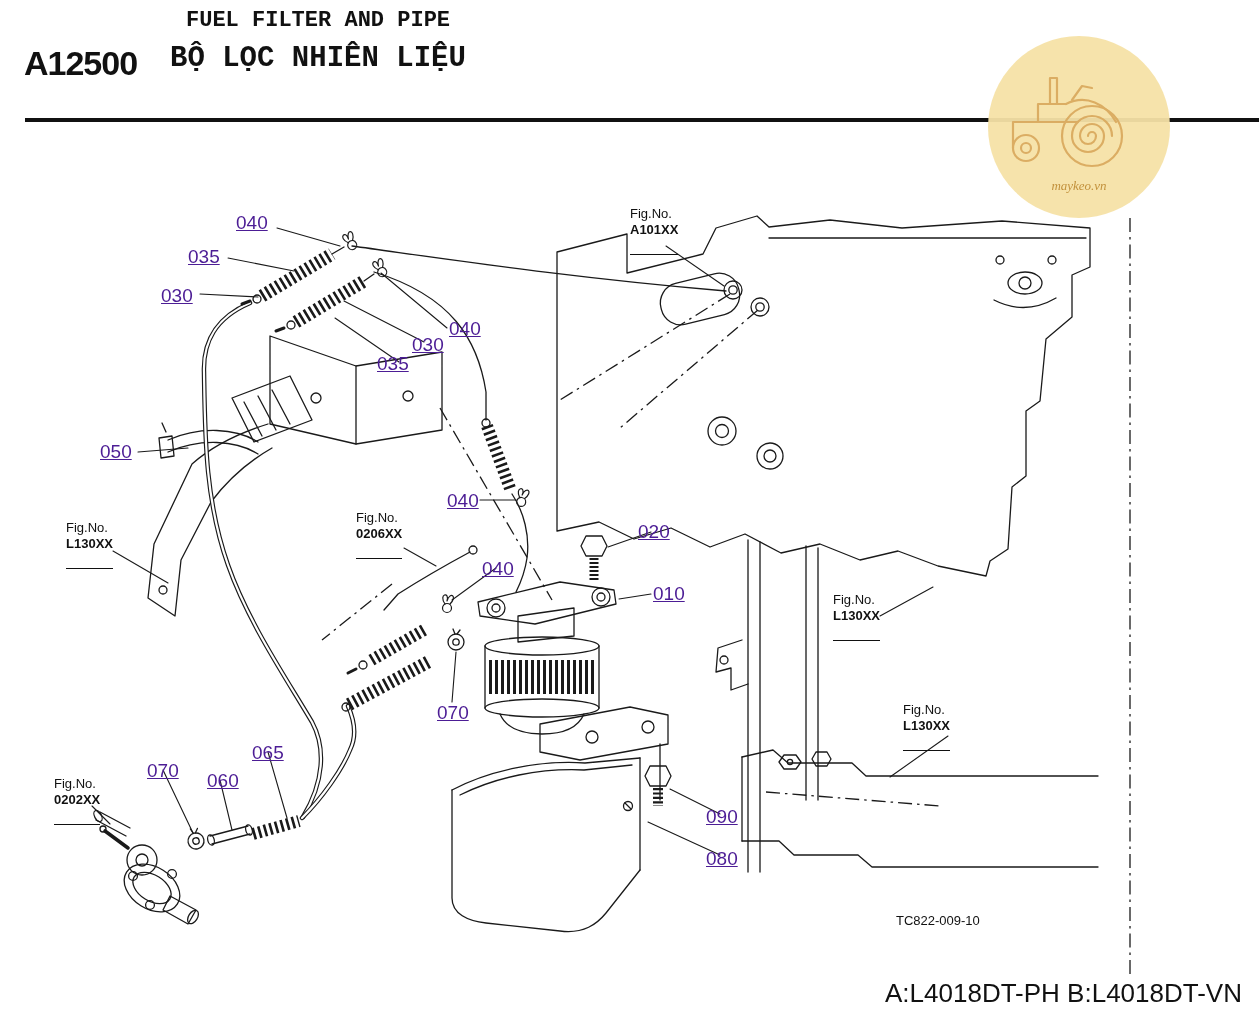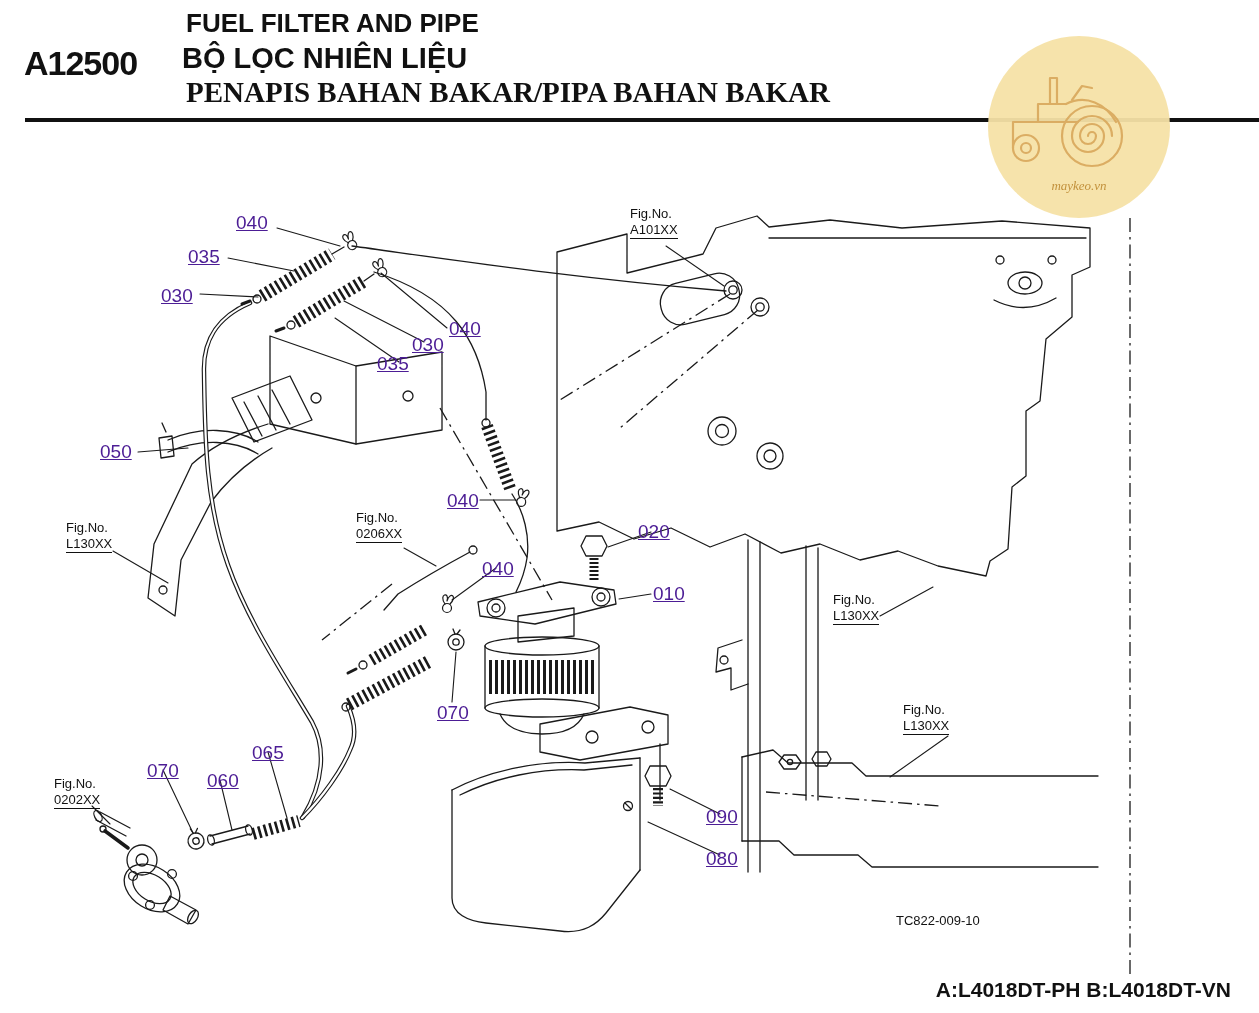--- a/index.html
+++ b/index.html
@@ -6,41 +6,41 @@
   html,body { background:#fff; }
   .page {
     position:relative; width:1259px; height:1013px; background:#fff;
     overflow:hidden; font-family:"Liberation Sans", sans-serif; color:#111;
   }
   .diagram-svg { position:absolute; left:0; top:0; z-index:1; }
   .header-code {
     position:absolute; left:24px; top:44px; font-size:34px; font-weight:700;
     letter-spacing:-1px; z-index:2;
   }
-  .title1 { position:absolute; left:186px; top:8px;  font-size:26px; font-weight:700; z-index:2; }
-  .title2 { position:absolute; left:182px; top:42px; font-size:29px; font-weight:700;
-            font-family:Liberation Sans, sans-serif; z-index:2; }
+  .title1 { position:absolute; left:186px; top:8px;  font-size:22px; font-weight:700; z-index:2;font-family:Liberation Mono, monospace; }
+  .title2 { position:absolute; left:170px; top:42px; font-size:29px; font-weight:700;
+            font-family:Liberation Mono, monospace; z-index:2; }
   .title3 { position:absolute; left:186px; top:76px; font-size:29px; font-weight:700;
             font-family:"Liberation Serif", serif; z-index:2; }
   .rule { position:absolute; left:25px; top:118px; width:1234px; height:4px; background:#111; z-index:2; }
   .watermark {
     position:absolute; left:988px; top:36px; width:182px; height:182px; border-radius:50%;
     background:rgba(246,226,166,0.95); z-index:5;
   }
   .watermark-text {
     position:absolute; bottom:24px; left:0; width:100%; text-align:center;
     font-family:"Liberation Serif", serif; font-style:italic; font-size:13px; color:#C2913C;margin-top:24px;
   }
   .callout { position:absolute; font-size:19px; color:#4c1d95; z-index:4; white-space:nowrap;text-decoration:underline; }
   .figref  { position:absolute; font-size:13px; line-height:16px; color:#111; z-index:4; white-space:nowrap; }
-  .figref .code { border-bottom:1.5px solid #111; padding-bottom:0px; display:inline-block; }
+  .figref .code { border-bottom:1.5px solid #111; padding-bottom:16px; display:inline-block;font-weight:bold; }
   .figref span { display:block; }
   .figref span.code { display:inline-block; }
   .drawno { position:absolute; left:896px; top:901px; font-size:13px; z-index:4;margin-top:12px; }
-  .footer { position:absolute; right:28px; top:978px; font-size:21px; z-index:4;font-weight:bold; }
+  .footer { position:absolute; right:17px; top:978px; font-size:26px; z-index:4; }
 </style>
 </head>
 <body>
 
 <div class="page">
 
   <svg class="diagram-svg" width="1259" height="1013" viewBox="0 0 1259 1013">
     <defs>
       <g id="clamp" stroke="#1a1a1a" stroke-width="1.2" fill="none">
         <circle cx="0" cy="6" r="4.5"></circle>
@@ -226,21 +226,20 @@
         <path d="M 880,616 L 933,587"></path>
         <path d="M 948,736 L 890,777"></path>
         <path d="M 92,806 L 110,824"></path>
       </g>
     </g>
   </svg>
 
   <div class="header-code">A12500</div>
   <div class="title1">FUEL FILTER AND PIPE</div>
   <div class="title2">BỘ LỌC NHIÊN LIỆU</div>
-  <div class="title3">PENAPIS BAHAN BAKAR/PIPA BAHAN BAKAR</div>
   <div class="rule"></div>
 
   <div class="watermark">
     <svg width="182" height="182" viewBox="0 0 182 182">
       <g stroke="#D9A85C" stroke-width="2.2" fill="none" stroke-linecap="round" stroke-linejoin="round" opacity="0.9">
         <circle cx="104" cy="100" r="30"></circle>
         <path d="M 100,100 a4,4 0 1 1 8,0 a8,8 0 1 1 -16,0 a12,12 0 1 1 24,0 a16,16 0 1 1 -32,0 a20,20 0 1 1 40,0"></path>
         <circle cx="38" cy="112" r="13"></circle>
         <circle cx="38" cy="112" r="5"></circle>
         <path d="M 25,112 L 25,86 L 50,86 L 50,68 L 78,68"></path>

